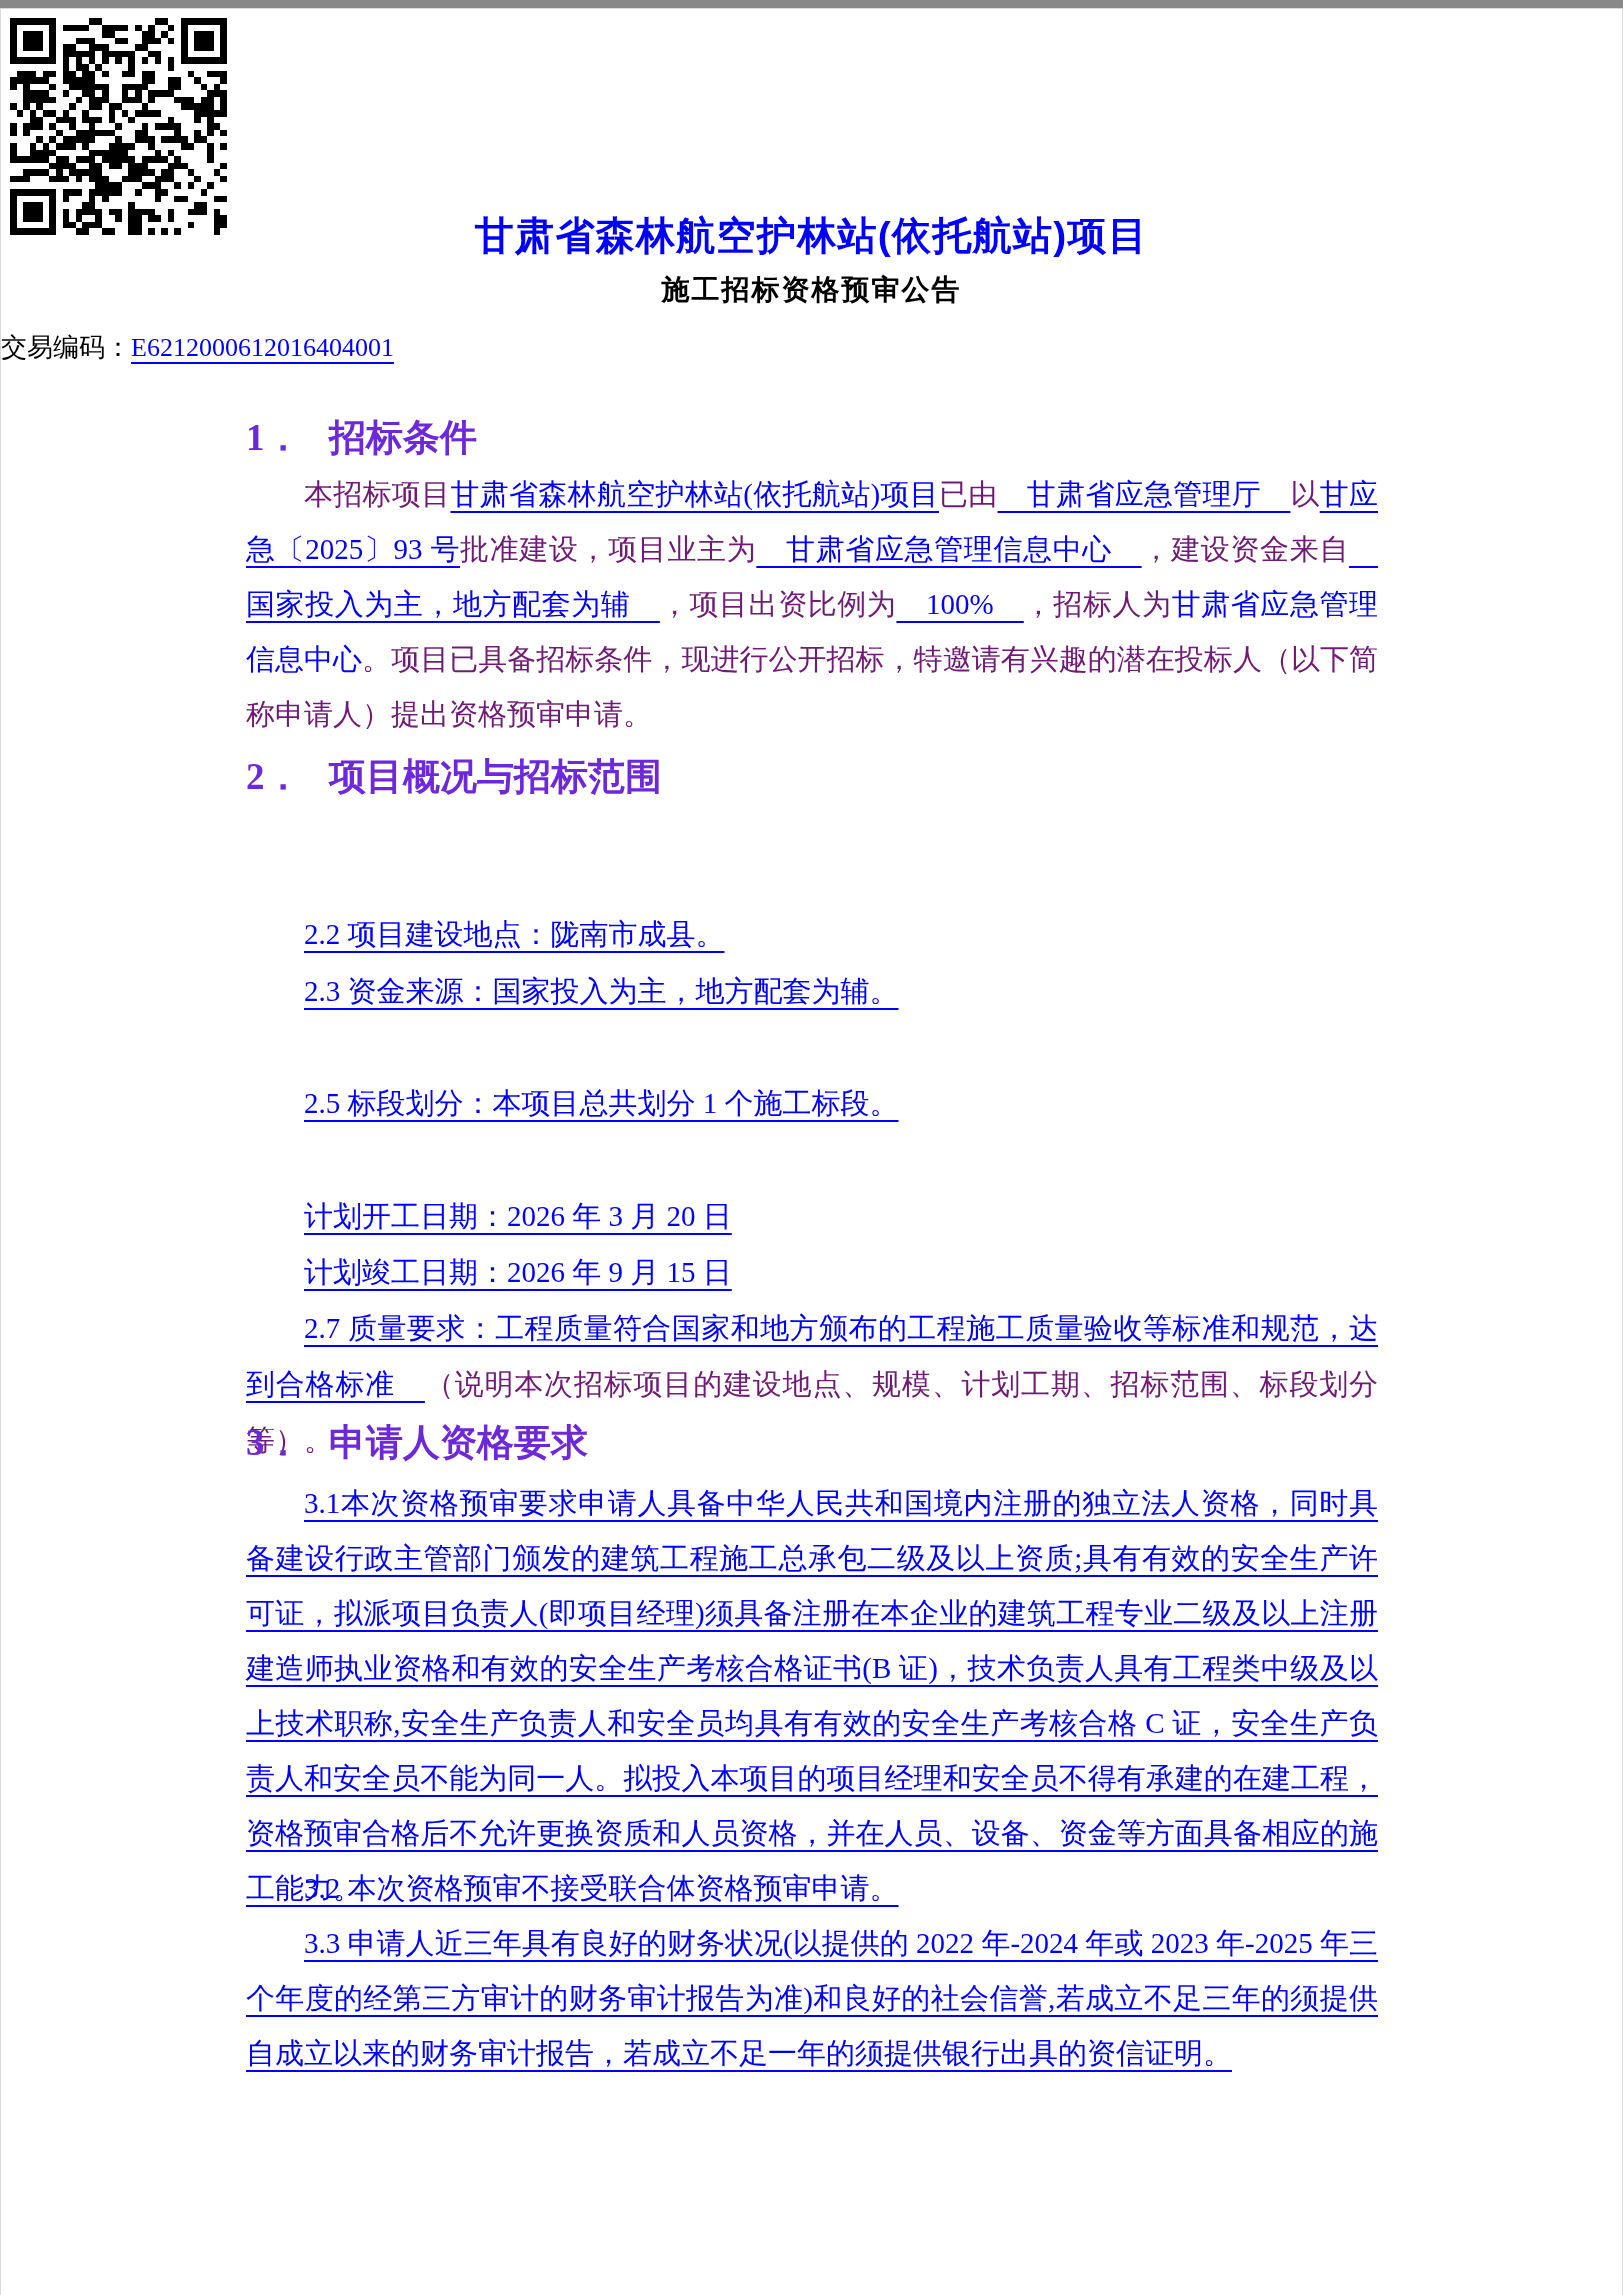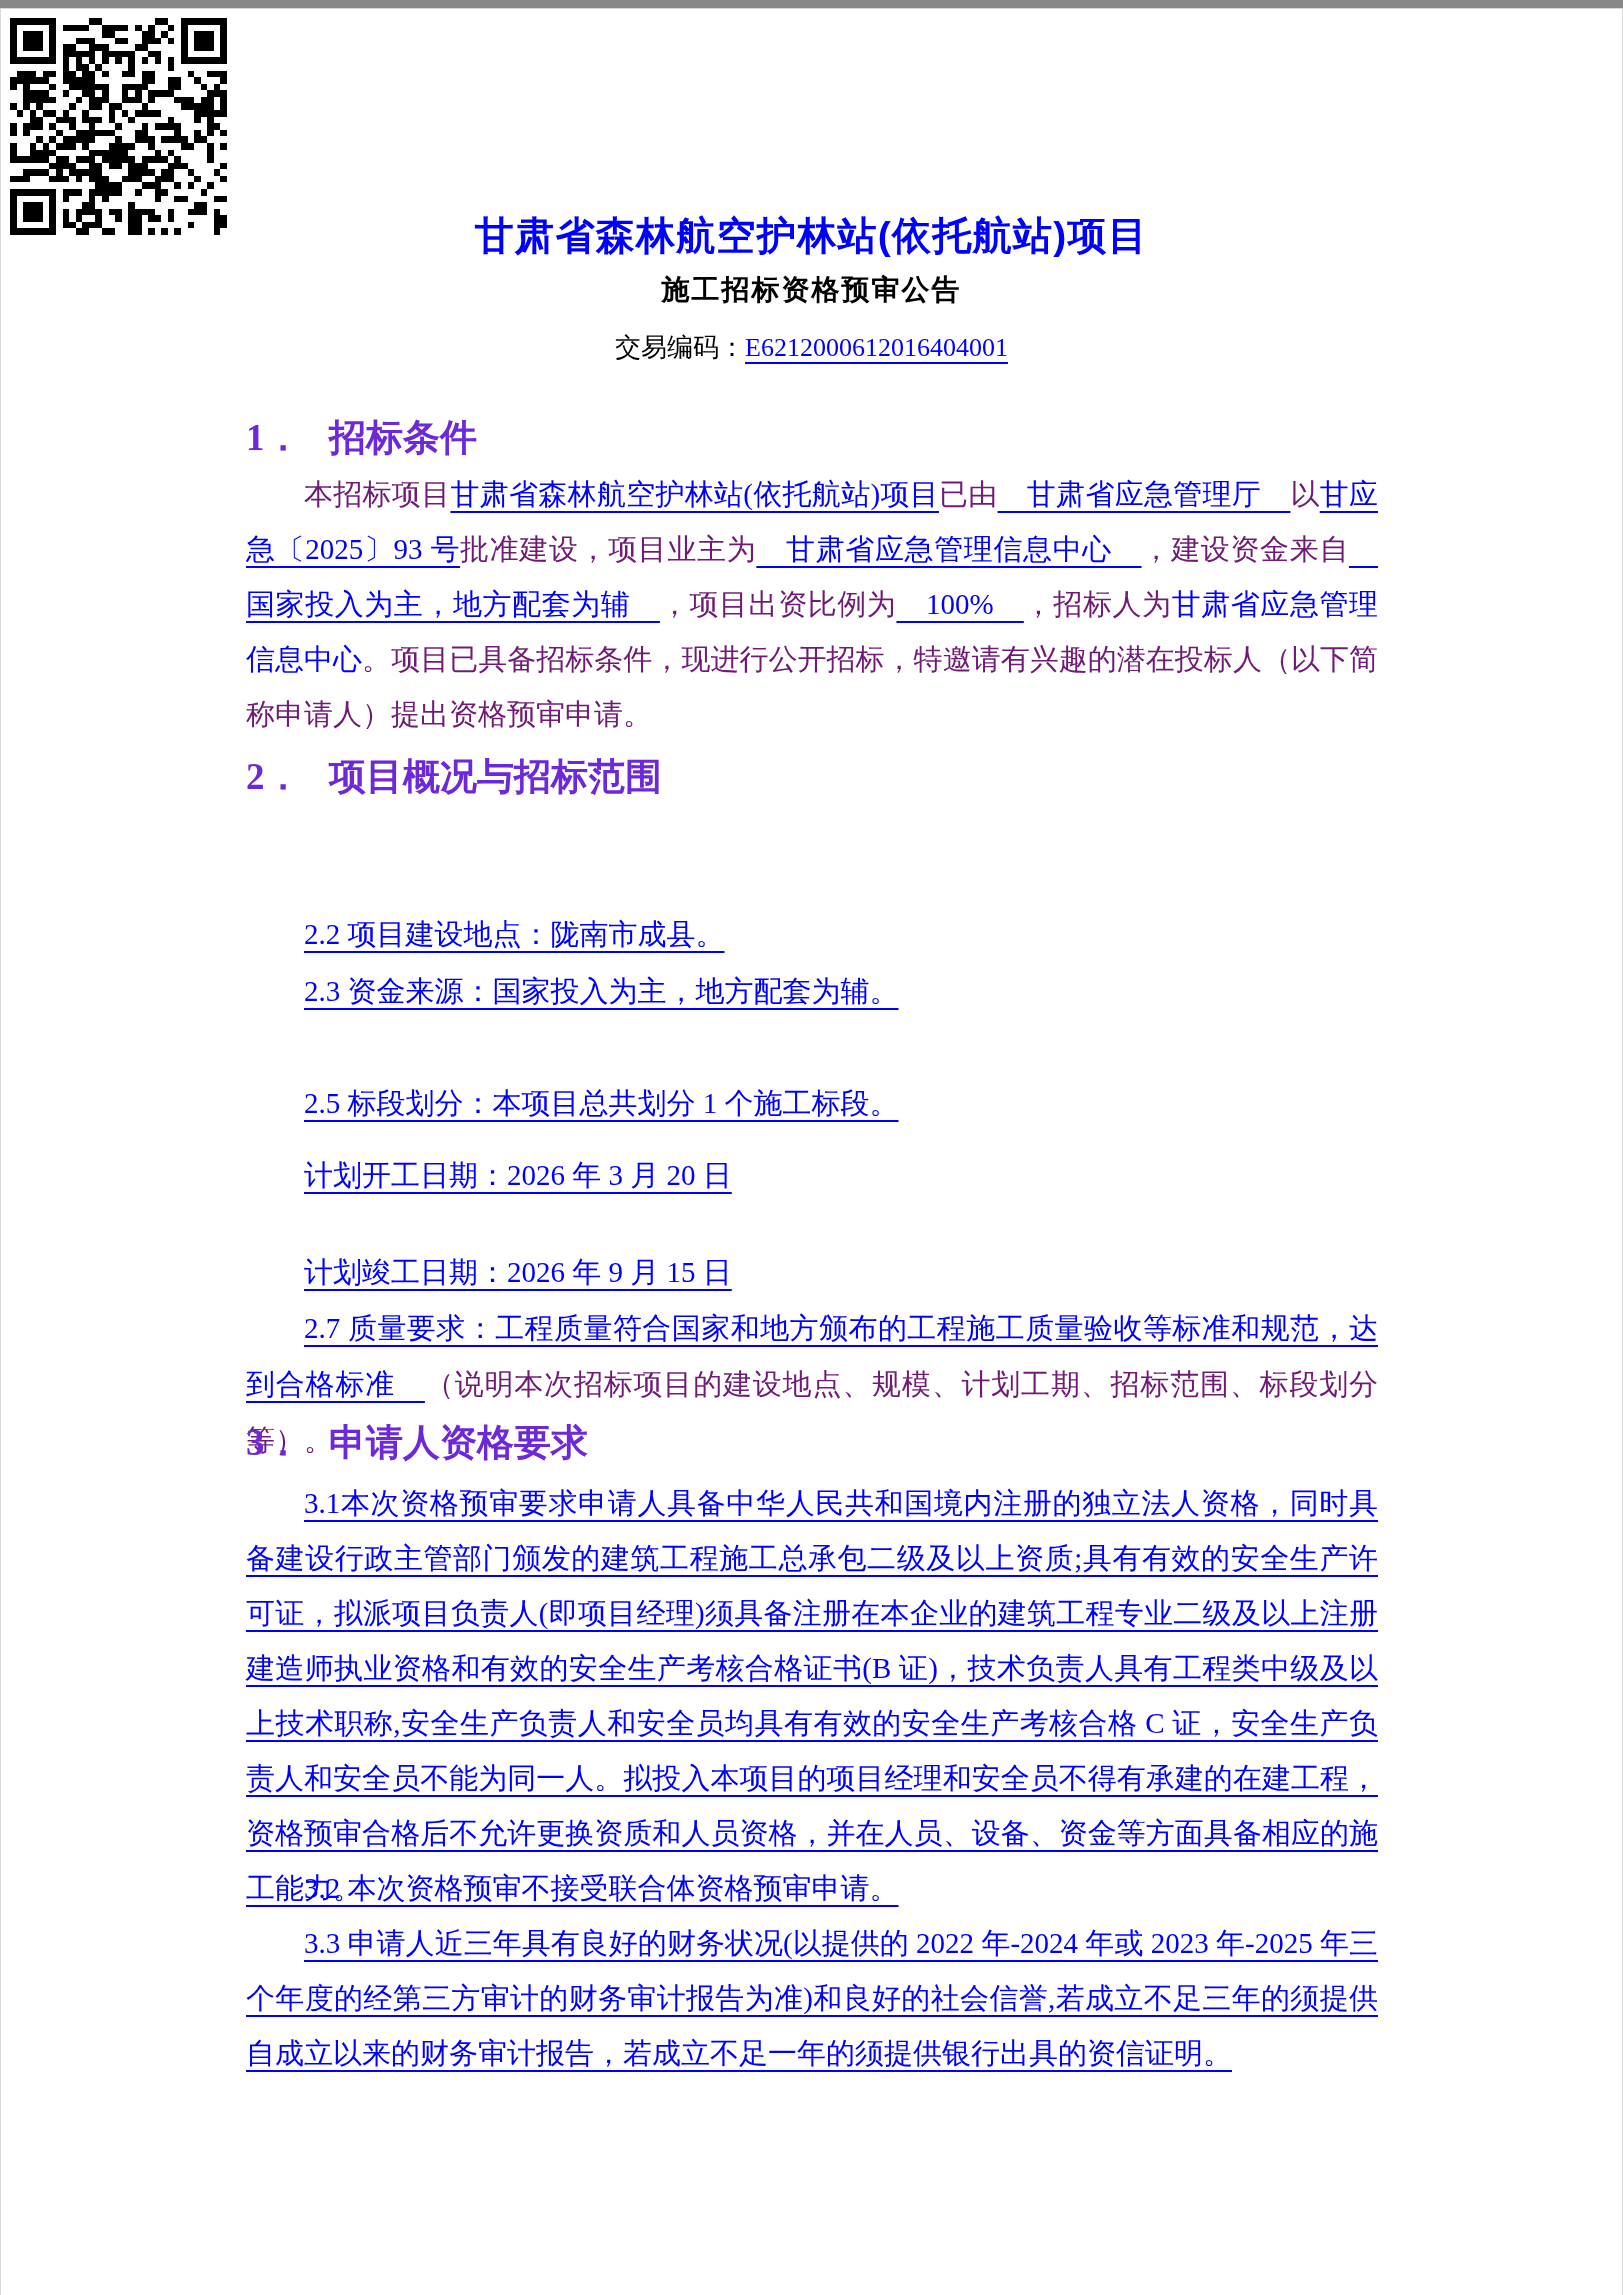--- a/index.html
+++ b/index.html
@@ -25,21 +25,21 @@
   }
   .doc-subtitle{
     left:0;right:0;top:261px;
     text-align:center;
     font-family:"Liberation Sans","DejaVu Sans",sans-serif;
     font-weight:bold;font-size:28px;line-height:39px;
     color:#000;letter-spacing:2px;
   }
   .code-line{
     left:0;right:0;top:321px;
-    text-align:center;
+    text-align:left;
     font-size:26px;line-height:35px;
   }
   .code-line .code-value{
     color:#0000FF;
     text-decoration:underline;
     text-decoration-thickness:2px;
     text-underline-offset:5.9px;
   }
   .sec-heading{
     left:245px;width:1132px;
@@ -61,21 +61,21 @@
     text-indent:58px;
   }
   .para.lh86{line-height:56px;}
   #p1{top:458px;}
   #s2i0{top:784px;}
   #s2i1{top:897px;}
   #s2i2{top:954px;}
   #s2i3{top:1010px;}
   #s2i4{top:1066px;}
   #s2i5{top:1123px;}
-  #s2i6{top:1138px;}
+  #s2i6{top:1179px;}
   #s2i7{top:1235px;}
   #s2i8{top:1291px;}
   #p31{top:1467px;}
   #p32{top:1852px;}
   #p33{top:1907px;}
   .seg.plain{color:#701a75;}
   .seg.link{
     color:#0000FF;
     text-decoration:underline;
     text-decoration-thickness:2px;

